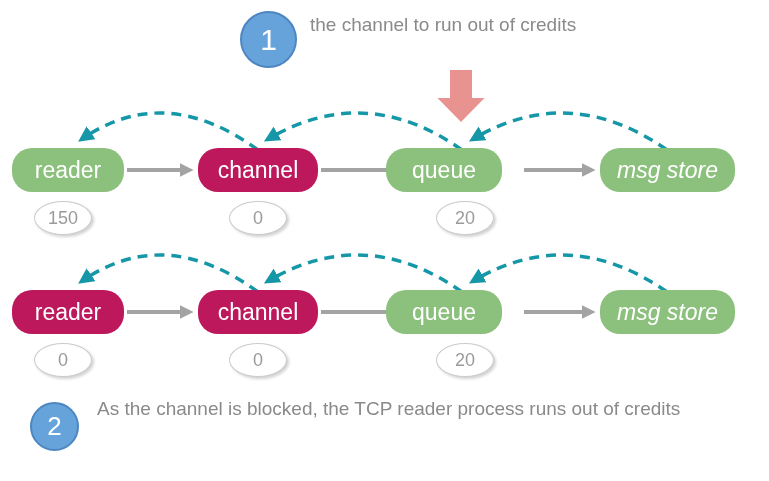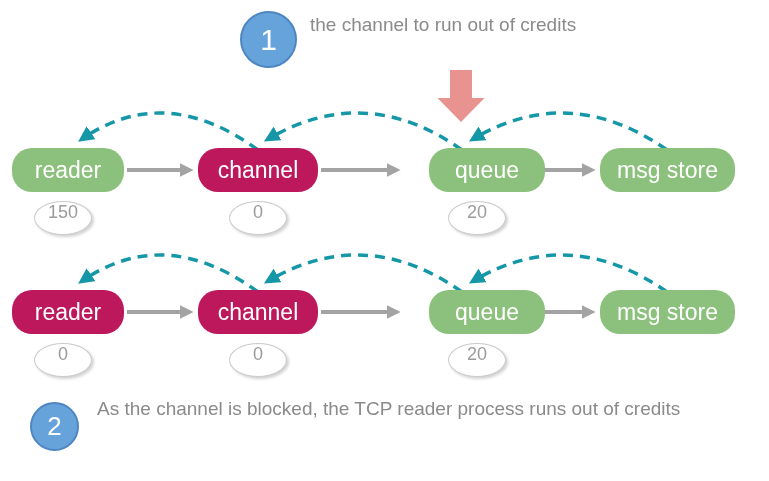--- a/index.html
+++ b/index.html
@@ -26,35 +26,35 @@
     position:absolute;height:44px;border-radius:20px;
     display:flex;align-items:center;justify-content:center;
     color:#ffffff;font-size:23px;
   }
   .node-green{background:#8CC07D;}
   .node-yellow{background:#be185d;}
   .row1{top:148px;}
   .row2{top:290px;}
   .pos-reader{left:12px;width:112px;}
   .pos-channel{left:198px;width:120px;}
-  .pos-queue{left:429px;width:116px;justify-content:center;}
-  .pos-msgstore{left:600px;width:135px;}
+  .pos-queue{left:386px;width:116px;justify-content:center;}
+  .pos-msgstore{left:600px;width:135px;font-style:italic;}
   
   .credit{
     position:absolute;width:58px;height:34px;border-radius:50%;
     background:#ffffff;border:1.5px solid #CBCBCB;box-sizing:border-box;
     box-shadow:2px 2px 3px rgba(0,0,0,0.18);
-    display:flex;align-items:flex-start;justify-content:center;
+    display:flex;align-items:center;justify-content:center;
     color:#9B9B9B;font-size:18px;
   }
   .crow1{top:201px;}
   .crow2{top:343px;}
   .cpos-reader{left:34px;}
   .cpos-channel{left:229px;}
-  .cpos-queue{left:448px;}
+  .cpos-queue{left:436px;}
   
   #arrow-layer{position:absolute;left:0;top:0;width:769px;height:481px;pointer-events:none;}
 </style>
 </head>
 <body>
 
 <div id="stage">
 
   <svg id="arrow-layer" viewBox="0 0 769 481" xmlns="http://www.w3.org/2000/svg">
     <defs>

